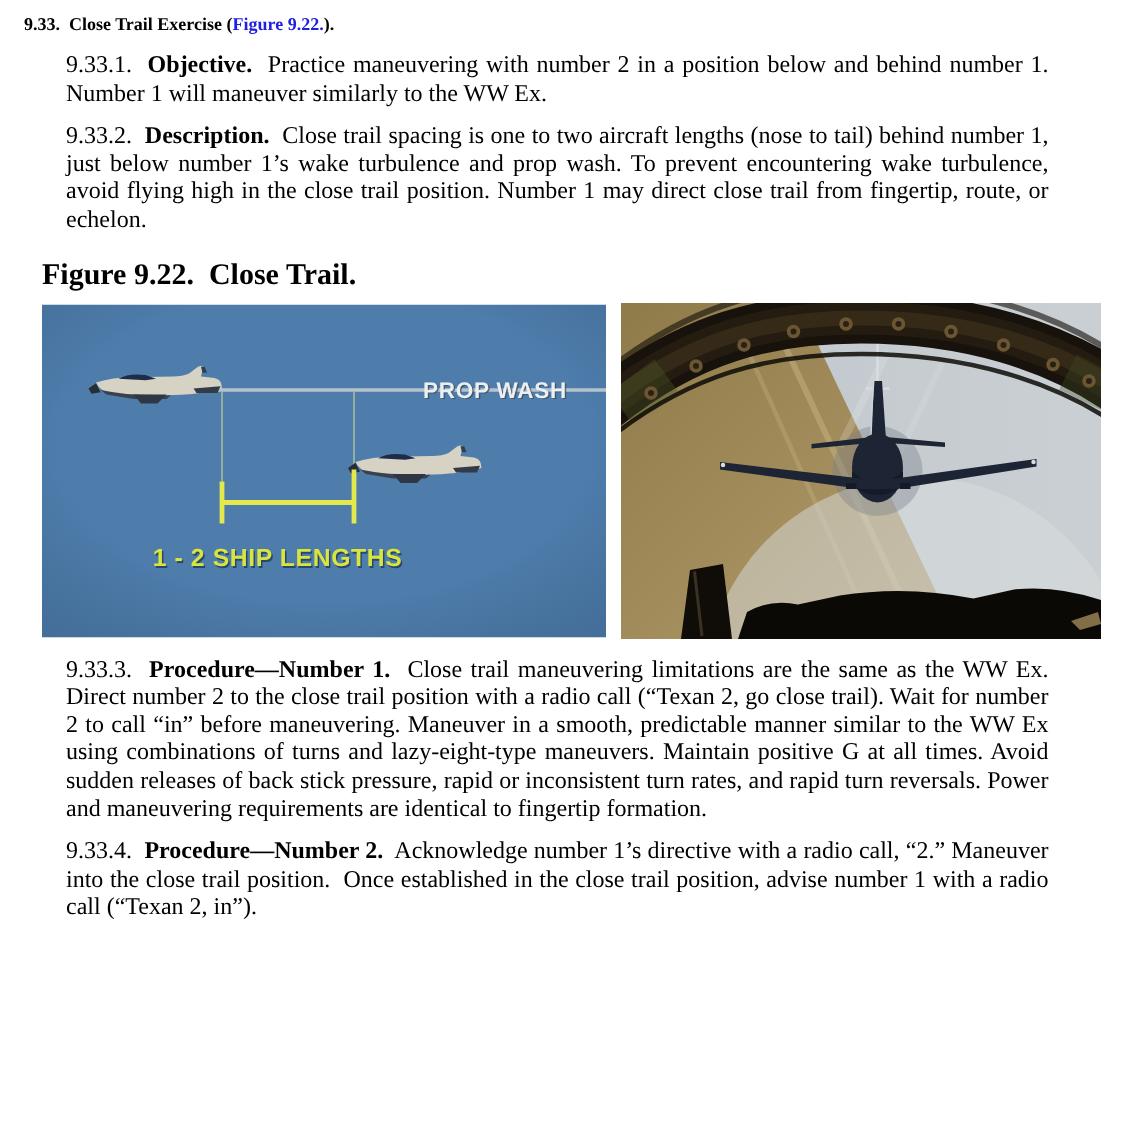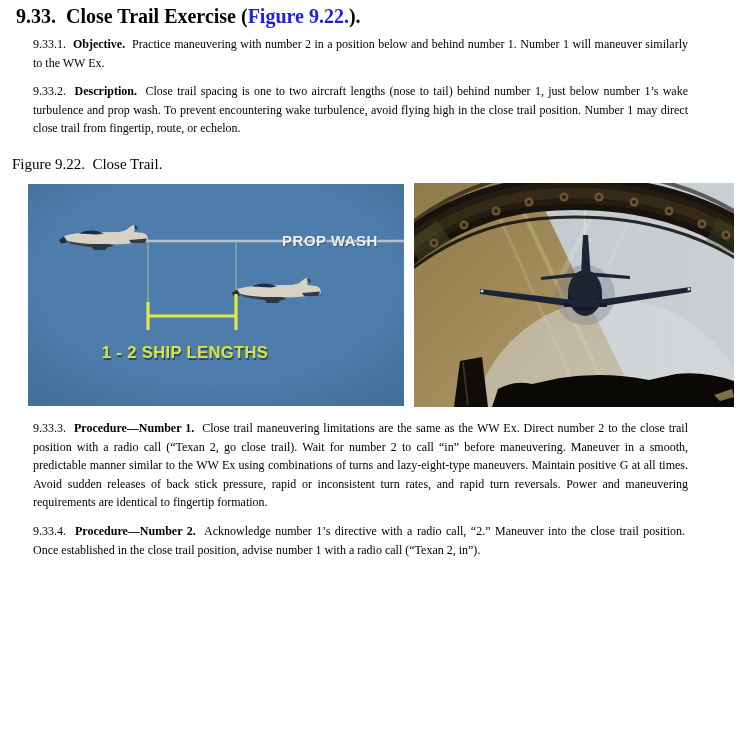--- a/index.html
+++ b/index.html
@@ -1,23 +1,23 @@
 <!DOCTYPE html>
 <html><head>
 <meta charset="utf-8">
 <style>
   html,body{margin:0;padding:0;}
   body{
     width:750px;height:750px;background:#ffffff;color:#000;
     font-family:"Liberation Serif", serif;
   }
   .page{position:relative;width:750px;height:750px;overflow:hidden;background:#ffffff;}
-  .h-title{margin:6px 0 0 16px;font-size:20px;font-weight:bold;line-height:20px;}
-  .fig-label{margin:16px 0 0 12px;font-size:15px;font-weight:normal;line-height:20px;}
-  .para{margin:10px 0 0 33px;width:655px;text-align:justify;font-size:12px;line-height:18.6px;}
+  .h-title{margin:6px 0 0 16px;font-size:12px;font-weight:bold;line-height:20px;}
+  .fig-label{margin:16px 0 0 28px;font-size:20px;font-weight:bold;line-height:20px;}
+  .para{margin:10px 0 0 44px;width:655px;text-align:justify;font-size:16px;line-height:18.6px;}
   .para.level2{margin-left:51px;width:637px;}
   .mt9{margin-top:9px}.mt12{margin-top:12px}.mt13{margin-top:13px}
   .seg-n{font-weight:normal;font-style:normal;}
   .seg-b{font-weight:bold;}
   .seg-i{}
   .seg-bl{font-weight:bold;}
   .fig-row{margin:9px 0 0 28px;display:flex;gap:10px;align-items:center;}
   .fig-row svg{display:block;}
   svg text{font-family:"Liberation Sans", sans-serif;font-weight:bold;}
 </style>

